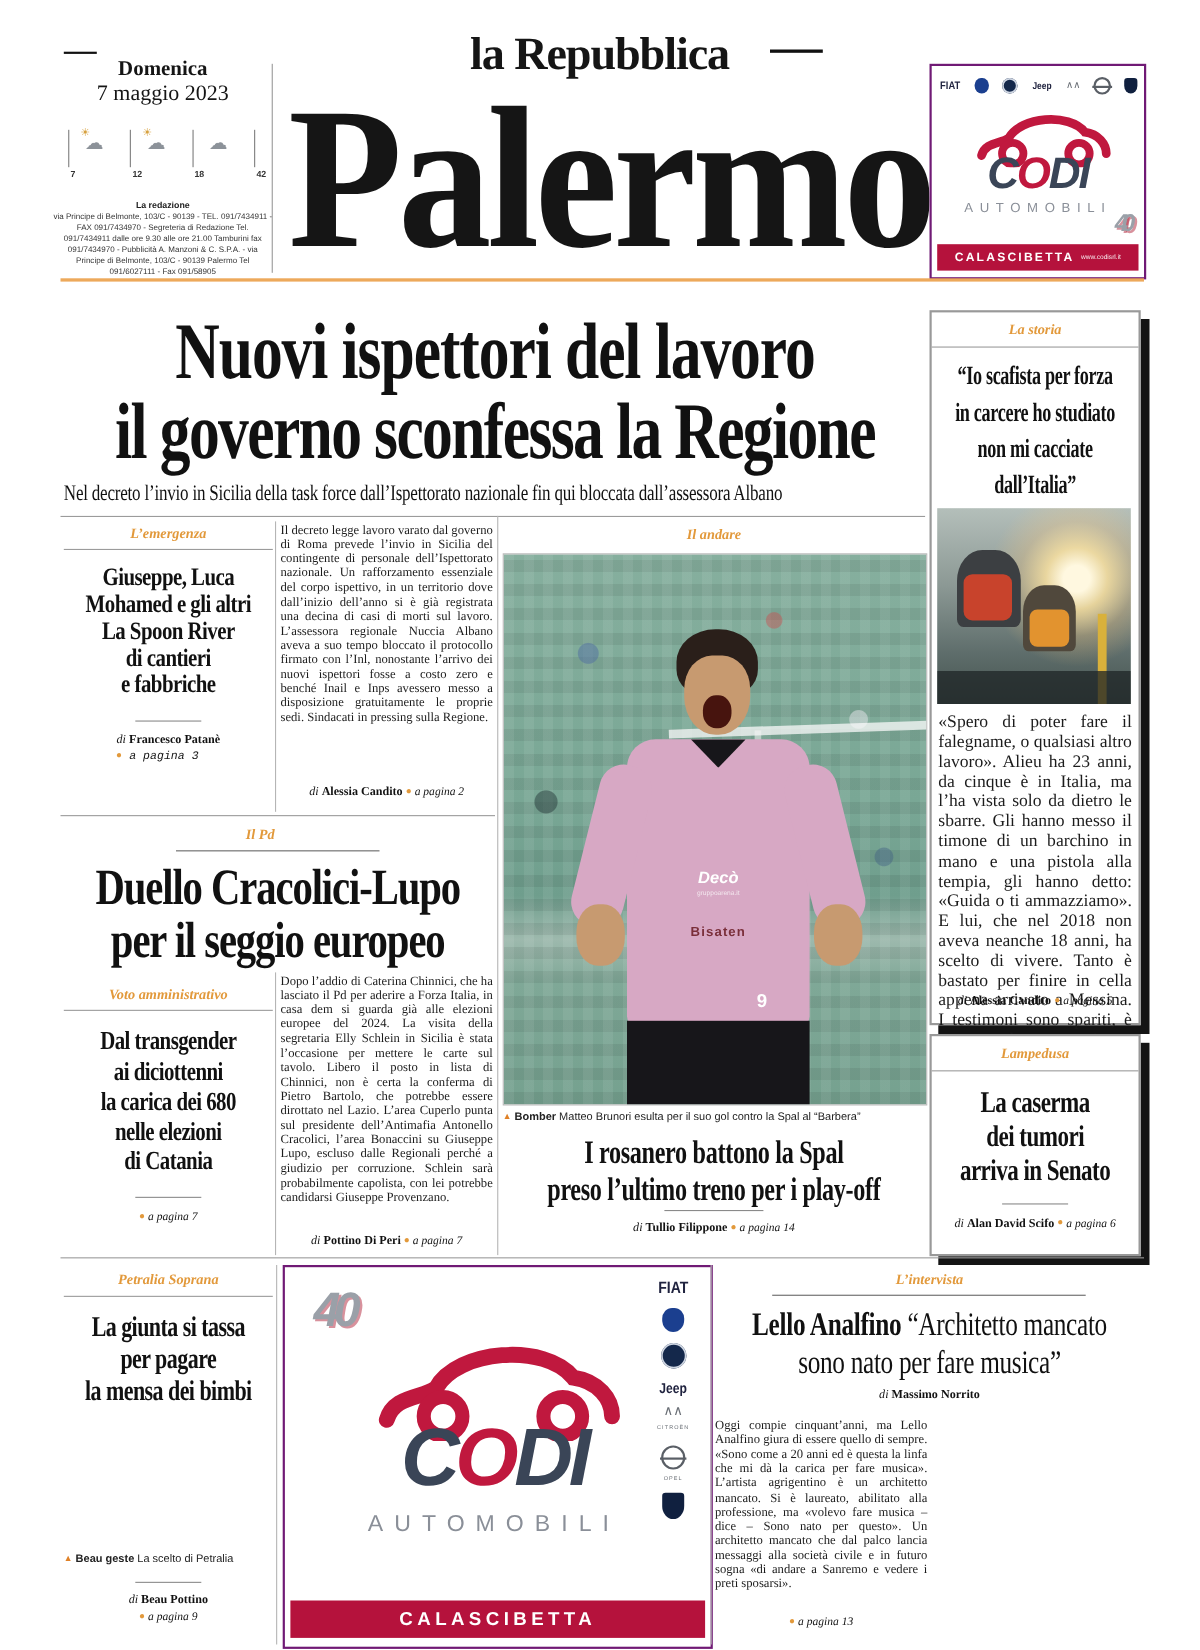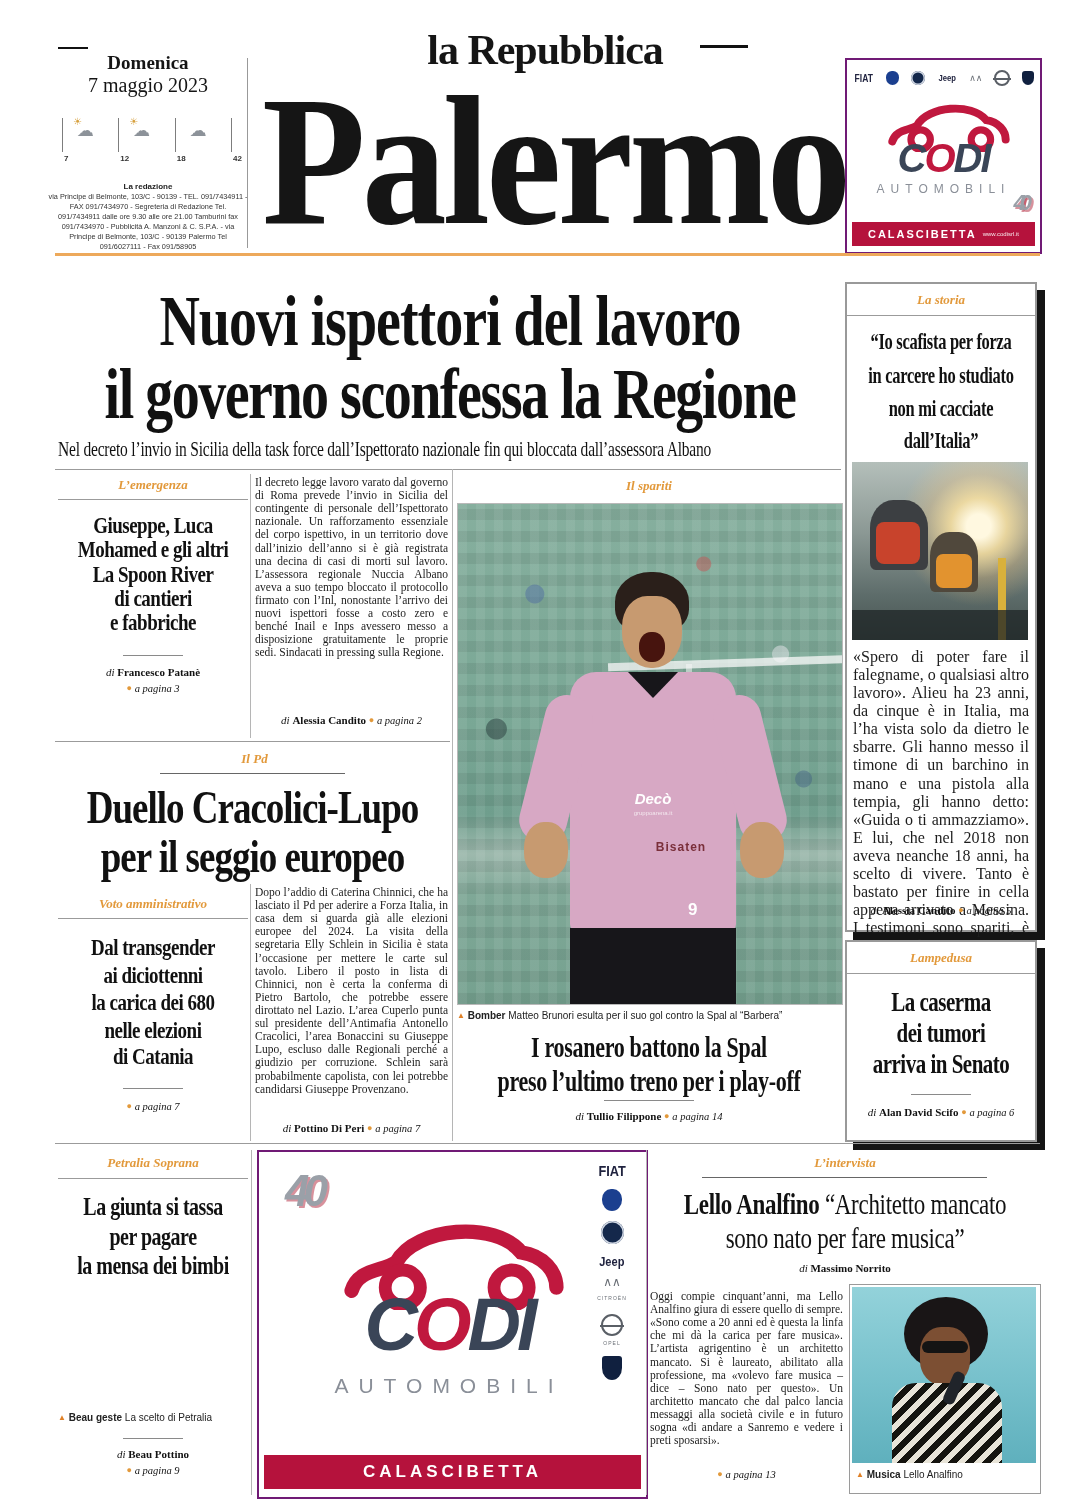--- a/index.html
+++ b/index.html
@@ -138,56 +138,56 @@
     <div>Giuseppe, Luca</div>
     <div>Mohamed e gli altri</div>
     <div>La Spoon River</div>
     <div>di cantieri</div>
     <div>e fabbriche</div>
   </div>
   <div class="abs shortrule" style="left:123px;top:655px;width:60px;"></div>
   <div class="abs byline" style="left:58px;top:666px;width:190px;">
     <span class="di">di</span> <b>Francesco Patanè</b>
   </div>
-  <div class="abs byline" style="left:58px;top:682px;width:190px;">
+  <div class="abs byline" style="left:48px;top:682px;width:190px;font-family:Liberation Mono, monospace;">
     <span class="dot">●</span> <span class="pageref">a pagina 3</span>
   </div>
 
   <div class="abs vrule" style="left:250px;top:474px;height:264px;"></div>
 
   <div class="abs bt" style="left:255px;top:476px;width:193px;">Il decreto legge lavoro varato dal governo di Roma prevede l’invio in Sicilia del contingente di personale dell’Ispettorato nazionale. Un rafforzamento essenziale del corpo ispettivo, in un territorio dove dall’inizio dell’anno si è già registrata una decina di casi di morti sul lavoro. L’assessora regionale Nuccia Albano aveva a suo tempo bloccato il protocollo firmato con l’Inl, nonostante l’arrivo dei nuovi ispettori fosse a costo zero e benché Inail e Inps avessero messo a disposizione gratuitamente le proprie sedi. Sindacati in pressing sulla Regione.</div>
   <div class="abs byline" style="left:255px;top:714px;width:193px;">
     <span class="di">di</span> <b>Alessia Candito</b>
     <span class="dot">●</span> <span class="pageref">a pagina 2</span>
   </div>
 
   <div class="abs rule" style="left:55px;top:741px;width:395px;"></div>
   <div class="abs vrule" style="left:452px;top:469px;height:672px;"></div>
 
-  <div class="abs kicker" style="left:457px;top:478px;width:384px;">Il spariti</div>
+  <div class="abs kicker" style="left:457px;top:478px;width:384px;">Il andare</div>
   <div class="abs photo" style="left:457px;top:503px;width:384px;height:500px;
        background:
          radial-gradient(circle at 20% 18%, rgba(80,110,160,.5) 0 9px, transparent 10px),
          radial-gradient(circle at 64% 12%, rgba(200,80,80,.45) 0 7px, transparent 8px),
          radial-gradient(circle at 84% 30%, rgba(230,230,235,.5) 0 8px, transparent 9px),
          radial-gradient(circle at 10% 45%, rgba(40,60,60,.5) 0 10px, transparent 11px),
          radial-gradient(circle at 90% 55%, rgba(60,90,130,.4) 0 8px, transparent 9px),
          repeating-linear-gradient(90deg, rgba(255,255,255,.07) 0 9px, transparent 9px 18px),
          repeating-linear-gradient(0deg, rgba(0,0,0,.07) 0 11px, transparent 11px 22px),
          linear-gradient(180deg,#86af9e 0%,#79a795 45%,#6f9e8d 62%,#9db9ad 70%,#7fa897 78%,#75a18f 100%);">
     <div class="abs" style="left:150px;top:155px;width:250px;height:8px;background:rgba(250,250,250,.75);transform:rotate(-2deg);"></div>
     <div class="abs" style="left:228px;top:160px;width:6px;height:200px;background:rgba(245,245,245,.55);"></div>
     <div class="abs" style="left:157px;top:68px;width:74px;height:62px;background:#2a1f1a;border-radius:48% 48% 40% 40%;"></div>
     <div class="abs" style="left:164px;top:92px;width:60px;height:72px;background:#c79a70;border-radius:42% 42% 48% 48%;"></div>
     <div class="abs" style="left:181px;top:128px;width:26px;height:30px;background:#47140e;border-radius:46%;"></div>
     <div class="abs" style="left:112px;top:168px;width:166px;height:260px;background:#d7a8c4;border-radius:26px 26px 8px 8px;">
       <div class="abs" style="left:58px;top:0;width:50px;height:26px;background:#17161a;clip-path:polygon(0 0,100% 0,50% 100%);"></div>
       <div class="abs" style="left:0;top:118px;width:166px;text-align:center;color:#fff;font-style:italic;font-weight:700;font-size:15px;font-family:'Liberation Sans',sans-serif;">Decò</div>
       <div class="abs sans" style="left:0;top:138px;width:166px;text-align:center;color:#f3e7ee;font-size:6px;">gruppoarena.it</div>
-      <div class="abs sans" style="left:0;top:168px;width:166px;text-align:center;color:#7a2f3a;font-weight:700;font-size:12px;letter-spacing:1px;padding-left:28px;">Bisaten</div>
+      <div class="abs sans" style="left:0;top:168px;width:166px;text-align:center;color:#7a2f3a;font-weight:700;font-size:12px;letter-spacing:1px;">Bisaten</div>
       <div class="abs" style="left:118px;top:228px;color:#fff;font-weight:700;font-size:17px;font-family:'Liberation Sans',sans-serif;">9</div>
     </div>
     <div class="abs" style="left:74px;top:190px;width:48px;height:150px;background:#d7a8c4;border-radius:22px;transform:rotate(14deg);"></div>
     <div class="abs" style="left:268px;top:190px;width:48px;height:150px;background:#d7a8c4;border-radius:22px;transform:rotate(-14deg);"></div>
     <div class="abs" style="left:66px;top:318px;width:44px;height:56px;background:#c79a70;border-radius:45%;"></div>
     <div class="abs" style="left:282px;top:318px;width:44px;height:56px;background:#c79a70;border-radius:45%;"></div>
     <div class="abs" style="left:112px;top:424px;width:166px;height:76px;background:#17161a;"></div>
   </div>
   <div class="abs caption" style="left:457px;top:1010px;width:384px;">
     <span class="tri">▲</span> <b>Bomber</b> <span>Matteo Brunori esulta per il suo gol contro la Spal al “Barbera”</span>
@@ -222,21 +222,21 @@
       <div class="abs" style="left:146px;top:96px;width:8px;height:82px;background:#d9b13b;"></div>
       <div class="abs" style="left:0;top:148px;width:176px;height:30px;background:rgba(30,36,38,.75);"></div>
     </div>
     <div class="abs bt2" style="left:6px;top:364px;width:176px;">«Spero di poter fare il falegname, o qualsiasi altro lavoro». Alieu ha 23 anni, da cinque è in Italia, ma l’ha vista solo da dietro le sbarre. Gli hanno messo il timone di un barchino in mano e una pistola alla tempia, gli hanno detto: «Guida o ti ammazziamo». E lui, che nel 2018 non aveva neanche 18 anni, ha scelto di vivere. Tanto è bastato per finire in cella appena arrivato a Messina. I testimoni sono spariti, è stato condannato a cinque anni. In carcere ha studiato, ha conseguito la licenza media. Ma ora che ha scontato la pena, rischia di essere rimpatriato. E si appella all’Italia: «Voglio lavorare, fatemi restare qui».</div>
     <div class="abs byline" style="left:0;top:620px;width:188px;">
       <span class="di">di</span> <b>Alessia Candito</b>
       <span class="dot">●</span> <span class="pageref">a pagina 5</span>
     </div>
   </div>
 
-  <div class="abs kicker" style="left:57px;top:751px;width:395px;font-style:italic;">Il Pd</div>
+  <div class="abs kicker" style="left:39px;top:751px;width:395px;font-style:italic;">Il Pd</div>
   <div class="abs rule" style="left:160px;top:773px;width:185px;background:#666;"></div>
   <div class="abs hl sy125" style="left:55px;top:784px;width:395px;font-size:37px;letter-spacing:-1px;line-height:1.05;">
     <div>Duello Cracolici-Lupo</div>
     <div>per il seggio europeo</div>
   </div>
 
   <div class="abs kicker" style="left:58px;top:896px;width:190px;">Voto amministrativo</div>
   <div class="abs rule" style="left:58px;top:918px;width:190px;"></div>
   <div class="abs hl sy125" style="left:58px;top:934px;width:190px;font-size:19px;letter-spacing:-0.5px;line-height:1.15;">
     <div>Dal transgender</div>
@@ -337,28 +337,14 @@
     <div style="font-weight:400;">sono nato per fare musica”</div>
   </div>
   <div class="abs byline" style="left:650px;top:1262px;width:390px;">
     <span class="di">di</span> <b>Massimo Norrito</b>
   </div>
   <div class="abs bt" style="left:650px;top:1290px;width:193px;">Oggi compie cinquant’anni, ma Lello Analfino giura di essere quello di sempre. «Sono come a 20 anni ed è questa la linfa che mi dà la carica per fare musica». L’artista agrigentino è un architetto mancato. Si è laureato, abilitato alla professione, ma «volevo fare musica – dice – Sono nato per questo». Un architetto mancato che dal palco lancia messaggi alla società civile e in futuro sogna «di andare a Sanremo e vedere i preti sposarsi».</div>
   <div class="abs byline" style="left:650px;top:1468px;width:193px;text-align:center;">
     <span class="dot">●</span> <span class="pageref">a pagina 13</span>
   </div>
 
-  <div class="abs" style="left:849px;top:1284px;width:190px;height:208px;border:1px solid #9a9a9a;background:#fff;">
-    <div class="abs photo" style="left:2px;top:2px;width:184px;height:176px;border:none;
-         background:linear-gradient(180deg,#93d2da 0%,#76c0cb 55%,#5fb0bd 100%);">
-      <div class="abs" style="left:52px;top:10px;width:84px;height:74px;background:#191516;border-radius:50%;"></div>
-      <div class="abs" style="left:68px;top:40px;width:50px;height:58px;background:#7c4f33;border-radius:42%;"></div>
-      <div class="abs" style="left:70px;top:54px;width:46px;height:12px;background:#141414;border-radius:6px;"></div>
-      <div class="abs" style="left:40px;top:96px;width:110px;height:80px;border-radius:24px 24px 0 0;
-           background:repeating-linear-gradient(135deg,#15140f 0 6px,#e8e4d8 6px 12px);"></div>
-      <div class="abs" style="left:96px;top:84px;width:12px;height:34px;background:#20242a;transform:rotate(24deg);border-radius:5px;"></div>
-    </div>
-    <div class="abs caption" style="left:6px;top:184px;width:178px;">
-      <span class="tri">▲</span> <b>Musica</b> <span>Lello Analfino</span>
-    </div>
-  </div>
 
 </div>
 
 </body></html>

